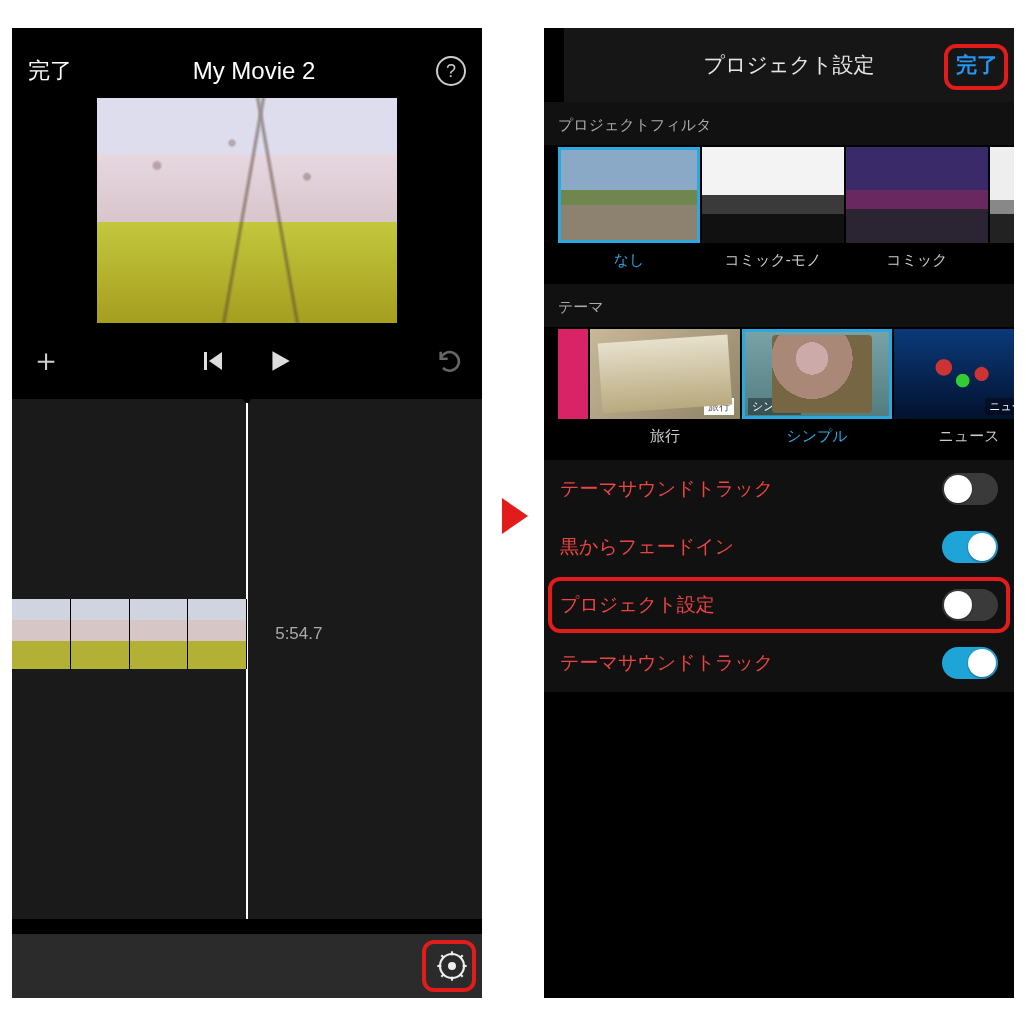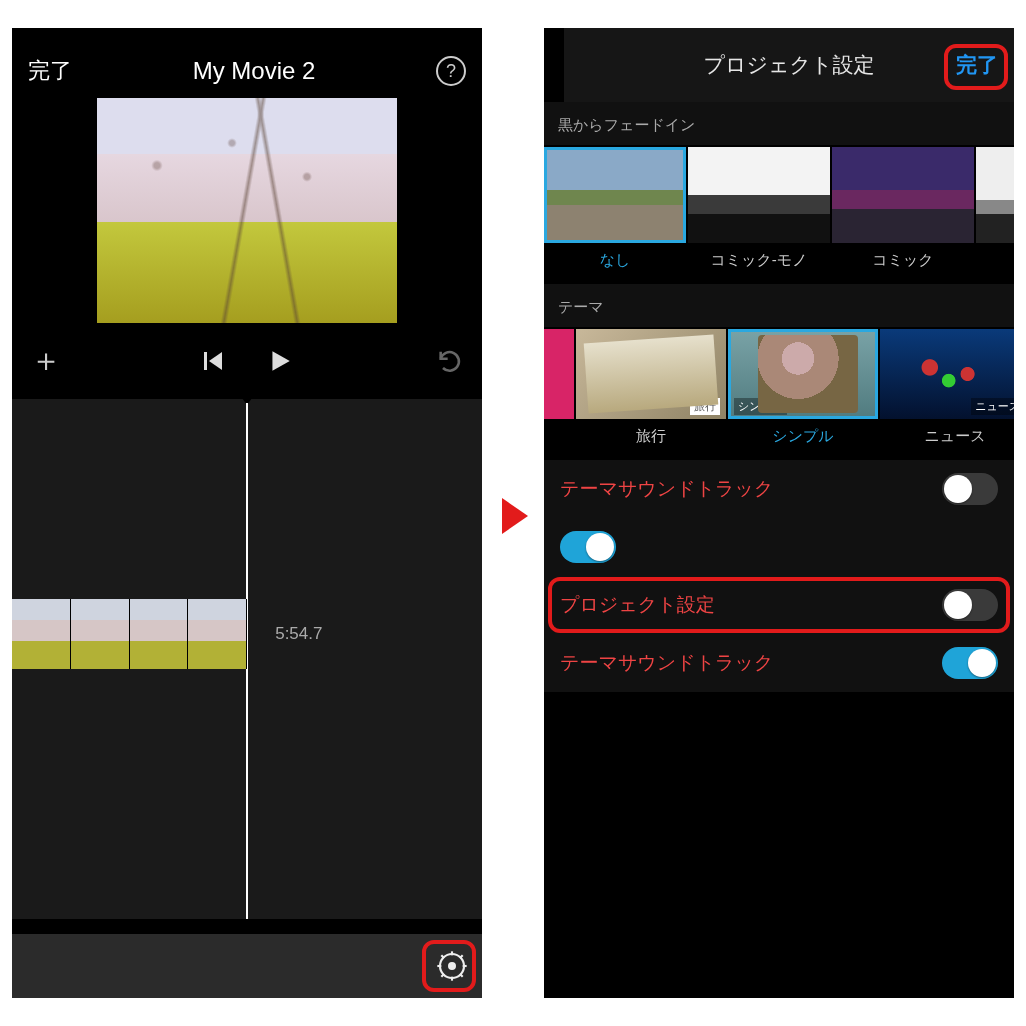--- a/index.html
+++ b/index.html
@@ -150,21 +150,21 @@
   .r-done {
     position: absolute; right: 16px; top: 50%; transform: translateY(-50%);
     color: #2196f3; font-weight: 600; font-size: 21px;
   }
   .section-label {
     color: #aaa; font-size: 15px;
     padding: 14px 14px 10px;
     background: #111;
   }
   .filter-row, .theme-row {
-    display: flex; gap: 2px; padding: 2px 0 2px 0;
+    display: flex; gap: 2px; padding: 2px 0 2px 14px;
     overflow: hidden;
     background: #000;
   }
   .filter-item { width: 142px; flex: 0 0 142px; }
   .filter-thumb {
     height: 96px; width: 100%;
     background: linear-gradient(to bottom, #8aa9c7 0 45%, #6f864e 45% 60%, #8d8270 60% 100%);
   }
   .filter-thumb.comic  { background: linear-gradient(to bottom,#3a2a6a 0 45%,#6a2860 45% 65%,#2a2433 65%); }
   .filter-thumb.mono   { background: linear-gradient(to bottom,#f3f3f3 0 50%,#3a3a3a 50% 70%,#111 70%); }
@@ -313,21 +313,21 @@
   <div class="arrow"></div>
 
   <div class="phone right">
 
     <div class="r-header">
       <span>プロジェクト設定</span>
       <span class="r-done">完了</span>
     </div>
     <div class="red-box" style="right:6px; top:16px; width:64px; height:46px;"></div>
 
-    <div class="section-label">黒からフェードイン</div>
+    <div class="section-label">プロジェクトフィルタ</div>
 
     <div class="filter-row">
       <div class="filter-item selected">
         <div class="filter-thumb"></div>
         <div class="filter-name">なし</div>
       </div>
       <div class="filter-item">
         <div class="filter-thumb mono"></div>
         <div class="filter-name">コミック-モノ</div>
       </div>
@@ -369,20 +369,21 @@
     </div>
 
     <div class="toggle-list">
       <div class="toggle-row">
         <span>テーマサウンドトラック</span>
         <span class="toggle">
             <span class="knob"></span>
           </span>
       </div>
       <div class="toggle-row">
+        <span>黒からフェードイン</span>
         <span class="toggle on">
             <span class="knob"></span>
           </span>
       </div>
       <div class="toggle-row">
         <span>プロジェクト設定</span>
         <span class="toggle">
             <span class="knob"></span>
           </span>
         <span class="red-box" style="left:4px; right:4px; top:1px; bottom:1px;"></span>

